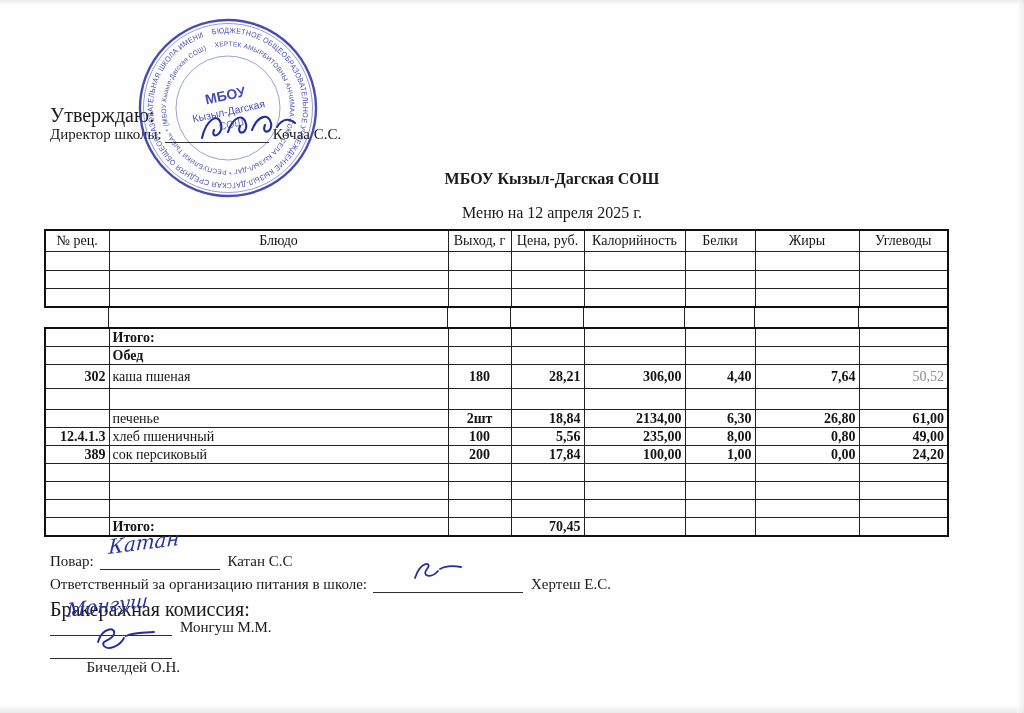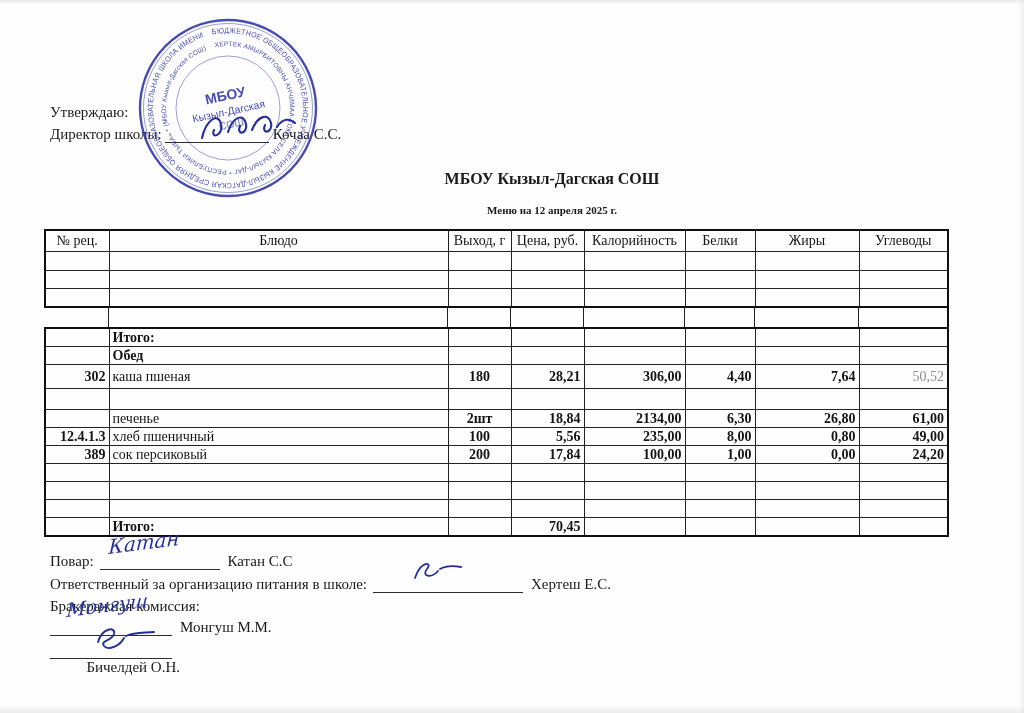--- a/index.html
+++ b/index.html
@@ -7,28 +7,28 @@
   .page{position:relative;width:1024px;height:713px;background:#fefefe;overflow:hidden;
         font-family:"Liberation Serif", serif;color:#1a1a1a;}
   .edge-top{position:absolute;left:0;top:0;width:100%;height:5px;
             background:linear-gradient(#d9d9d9,#ffffff);opacity:.55;}
   .edge-bottom{position:absolute;left:0;top:705px;width:100%;height:8px;
             background:linear-gradient(#ffffff,#d6d6d6);opacity:.5;}
   .edge-right{position:absolute;right:0;top:0;width:7px;height:100%;
             background:linear-gradient(90deg,#ffffff,#e0e0e0);opacity:.45;}
 
   .abs{position:absolute;}
-  .lbl{font-size:15px;}
+  .lbl{font-size:20px;}
   .line{position:absolute;display:flex;align-items:flex-end;font-size:15px;}
   .uline{display:inline-block;border-bottom:1.2px solid #2d2d2d;height:16px;position:relative;}
 
   .title{position:absolute;left:90px;top:170px;width:924px;text-align:center;
          font-size:16px;font-weight:bold;}
   .subtitle{position:absolute;left:90px;top:204px;width:924px;text-align:center;
-         font-size:11px;font-weight:bold;}
+         font-size:16px;font-weight:normal;}
 
   
   .tablewrap{position:absolute;left:44px;top:229px;}
   table.menu{border-collapse:collapse;table-layout:fixed;width:905px;
              font-family:"Liberation Serif", serif;color:#141414;}
   .menu td,.menu th{border:1px solid #222;height:17px;padding:0 3px;overflow:hidden;
              white-space:nowrap;font-size:14px;}
   table.bordered{border:2px solid #101010;}
   .menu th{font-weight:normal;text-align:center;height:20px;}
   .c-num{text-align:right;font-weight:bold;padding-right:2px;}

